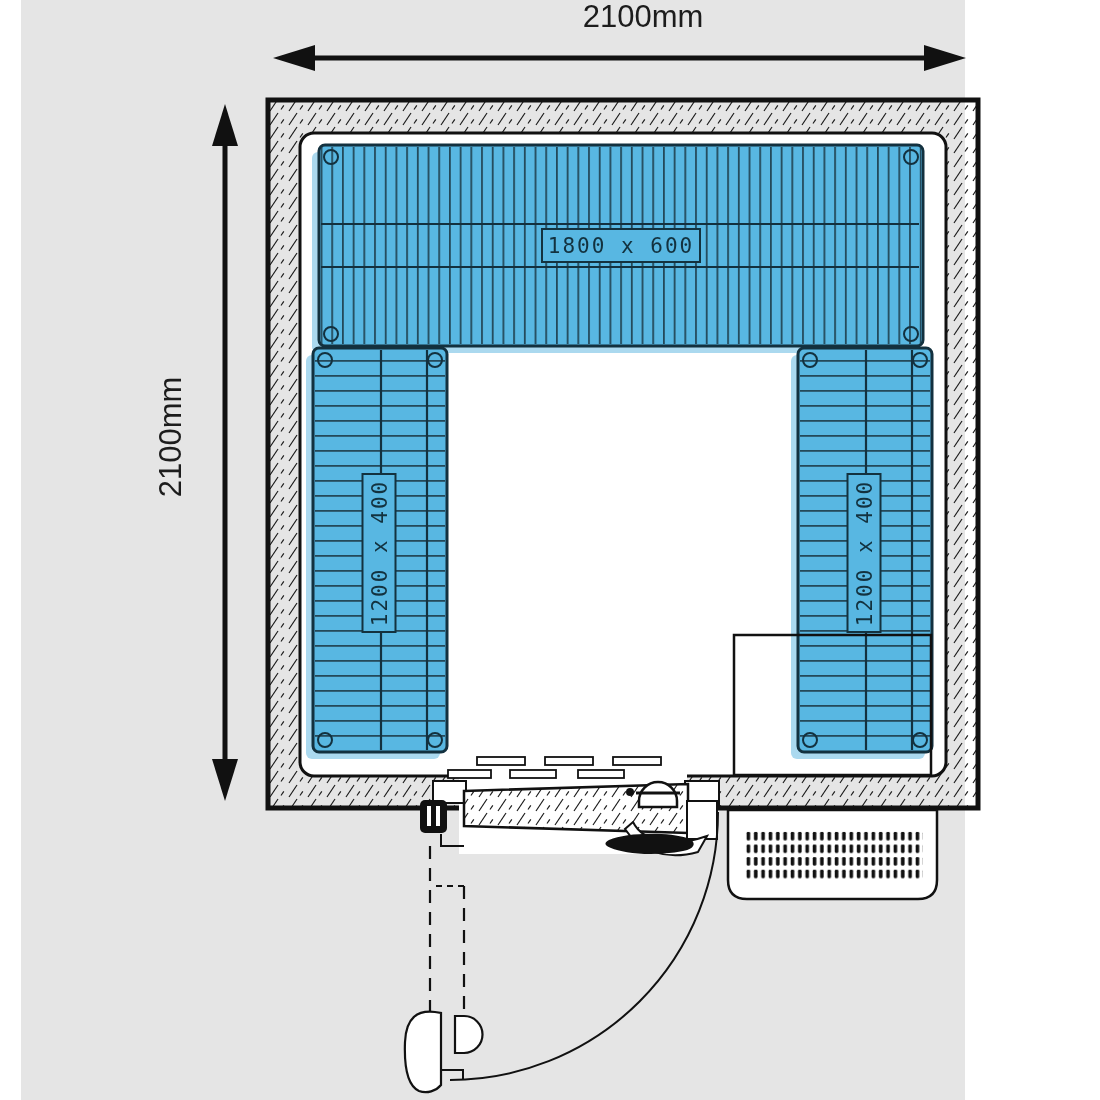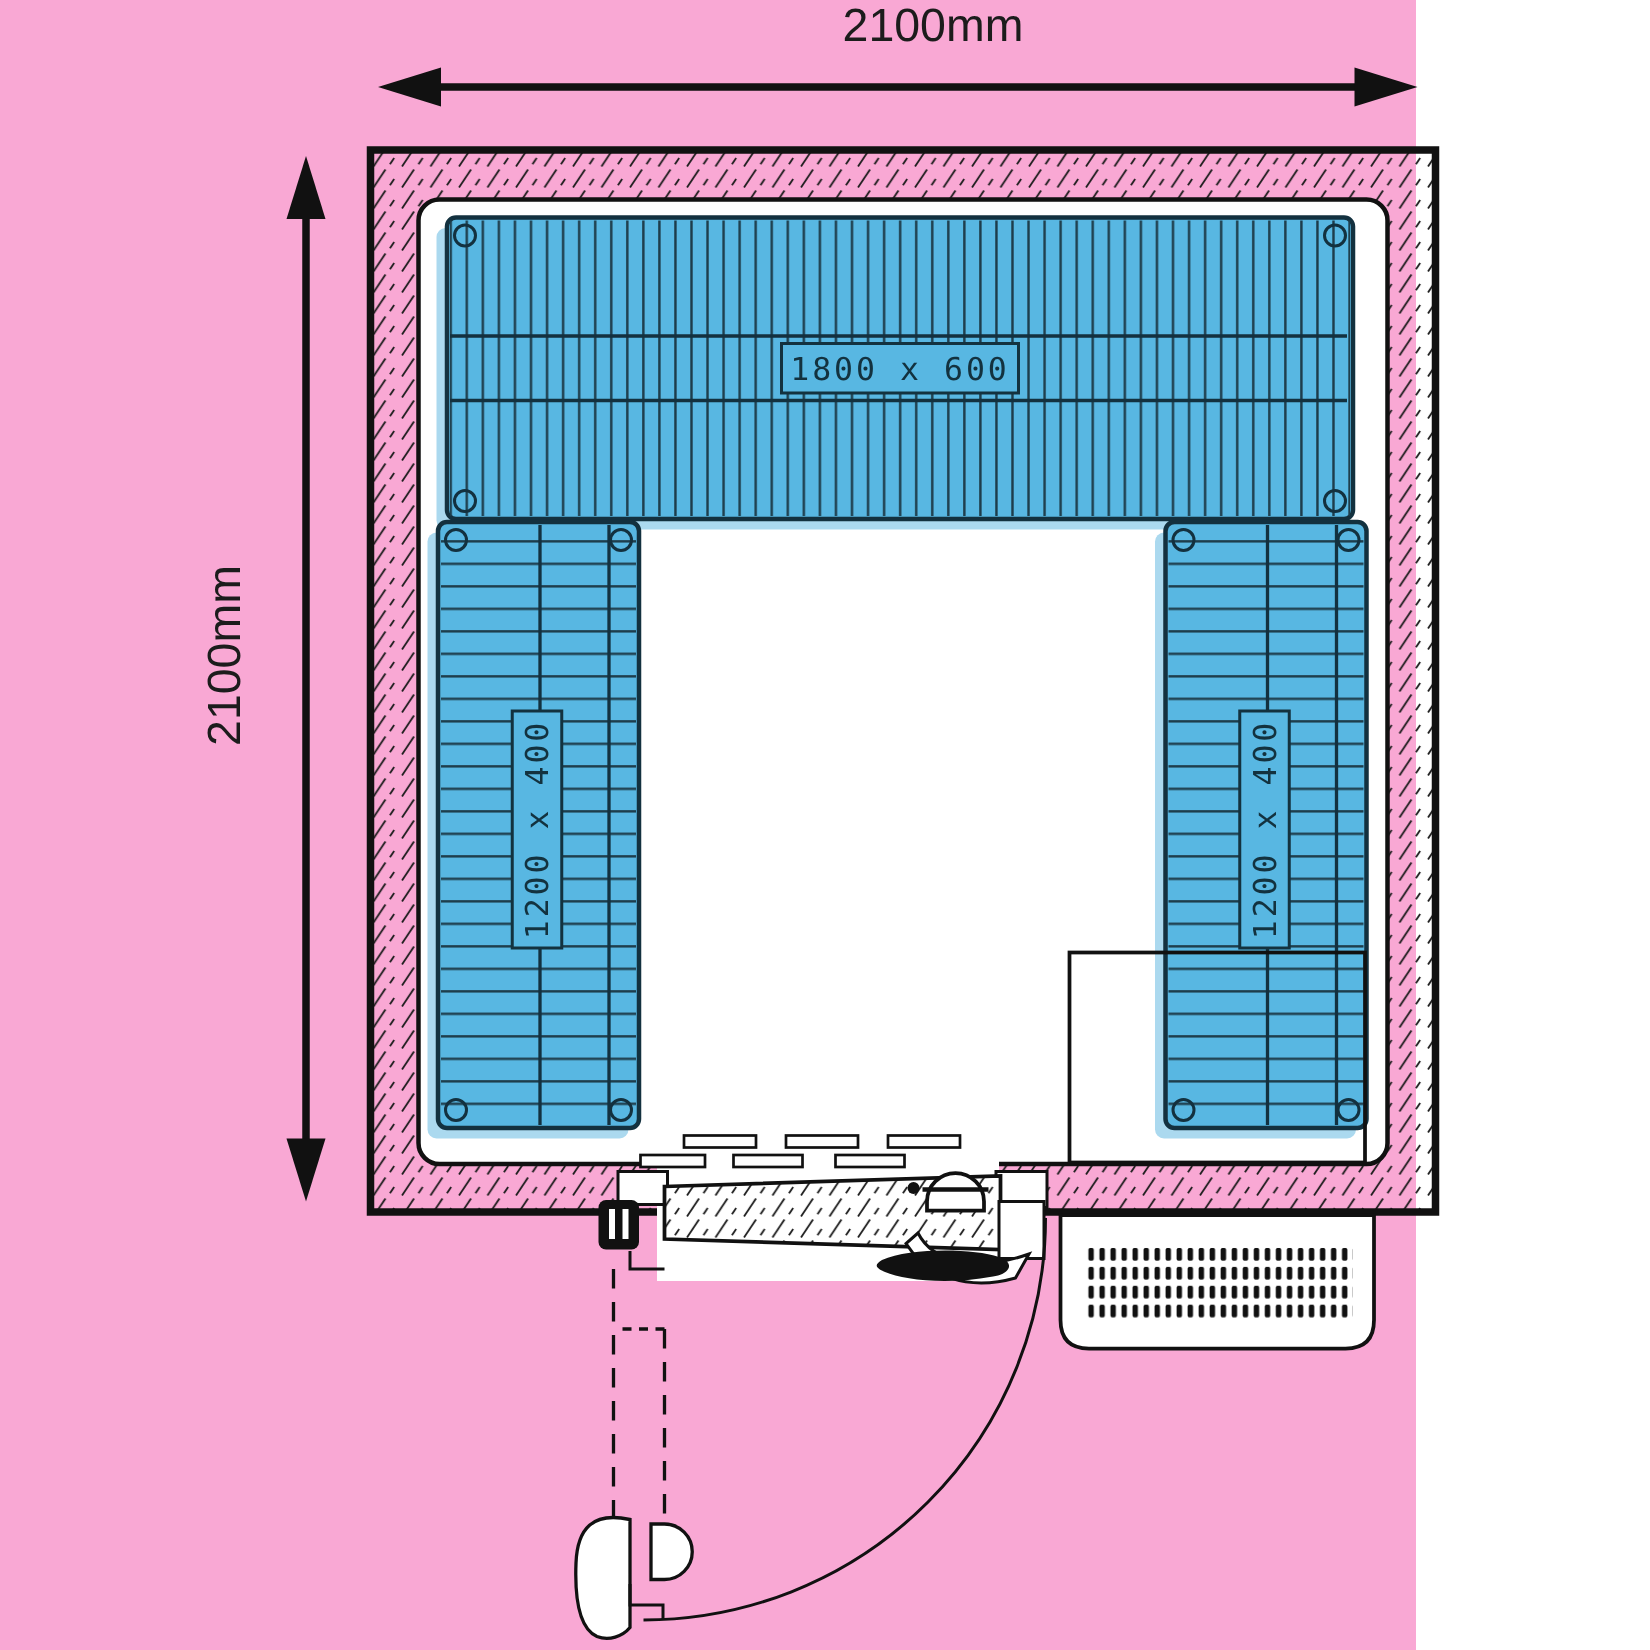--- a/index.html
+++ b/index.html
@@ -1,16 +1,16 @@
 <!DOCTYPE html>
 <html><head>
 <meta charset="utf-8">
 <style>
   html,body{margin:0;padding:0;background:#fff;}
-  #canvas{width:944px;height:1100px;position:relative;background:#f9a8d4;}
+  #canvas{width:944px;height:1100px;position:relative;background:#e5e5e5;margin-left:21px;}
   .dim-text{font-family:"Liberation Sans",sans-serif;font-size:31px;fill:#1c1c1c;}
   .shelf-label-text{font-family:"DejaVu Sans Mono",monospace;font-size:21px;letter-spacing:2px;}
   svg{display:block;}
 </style>
 </head>
 <body>
 
 <div id="canvas">
 <svg viewBox="0 0 1100 1100" width="1100" height="1100">
   <defs>

